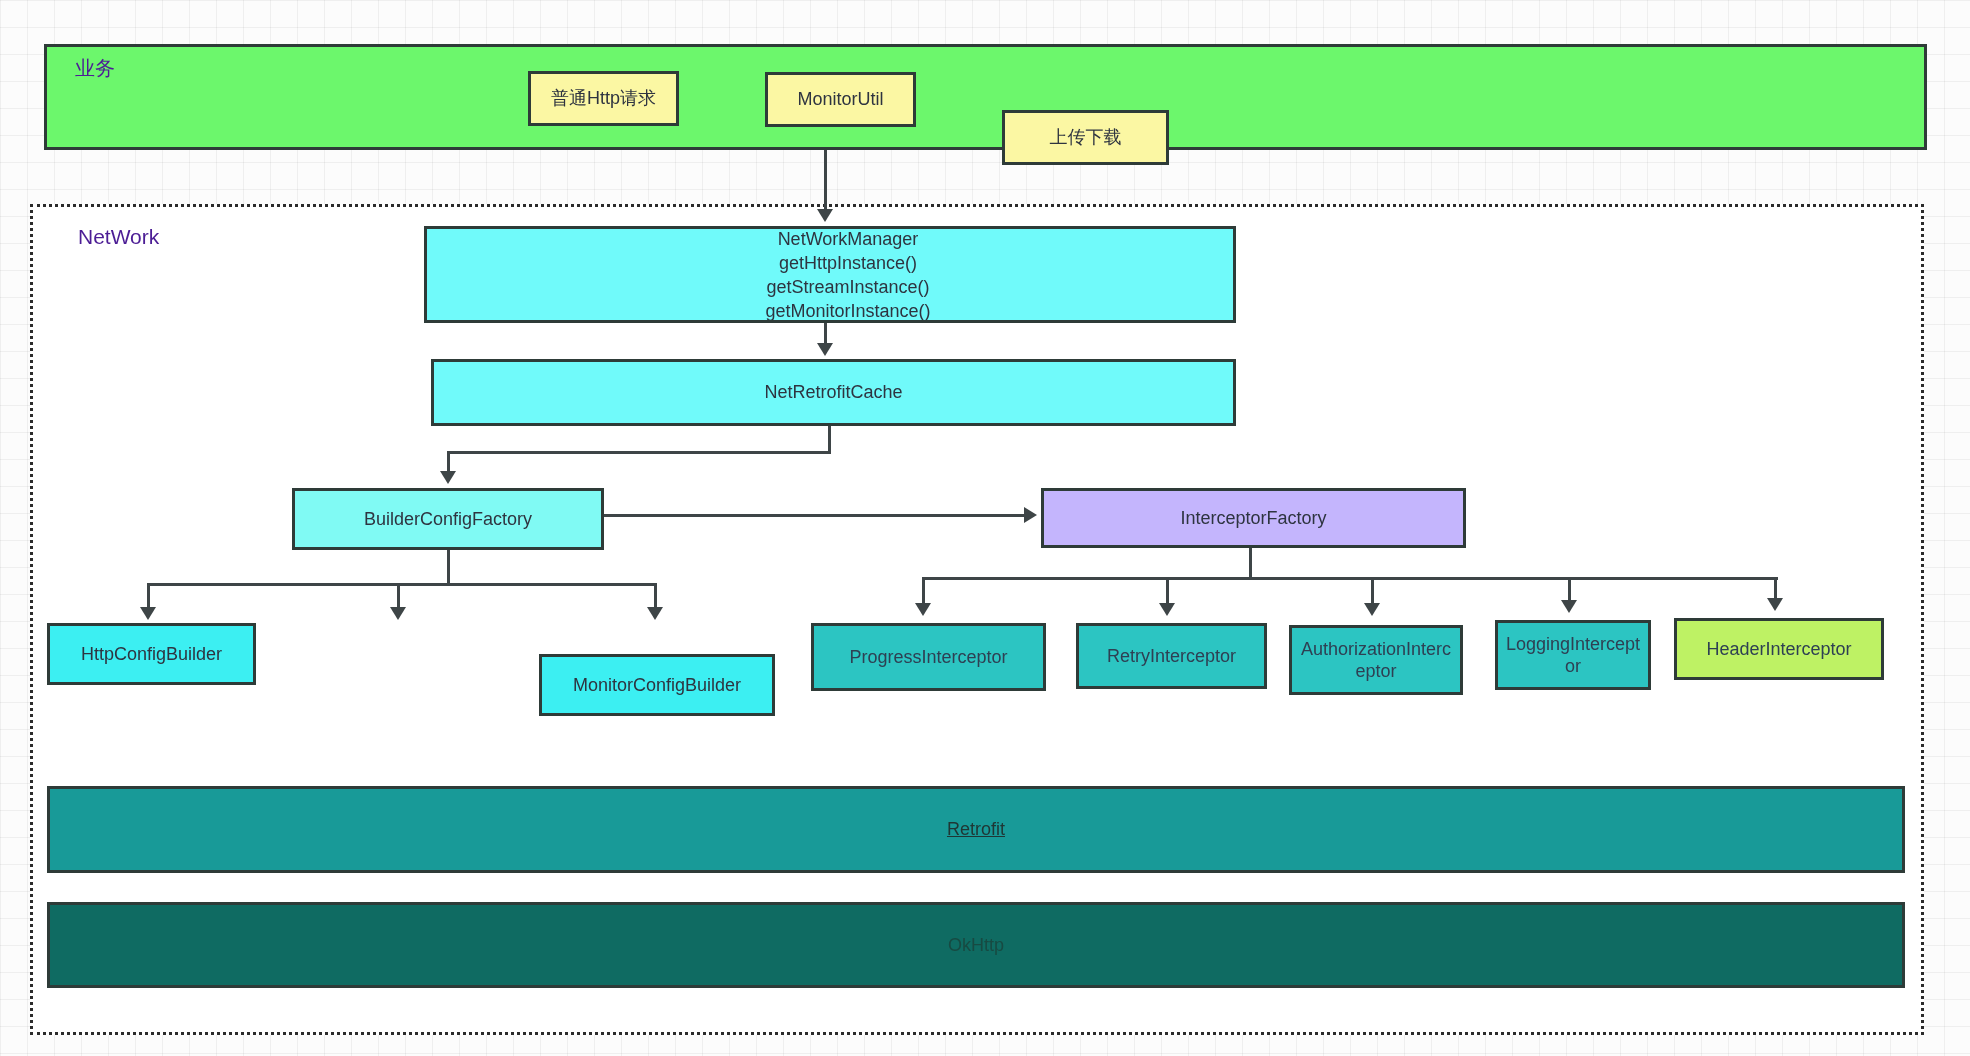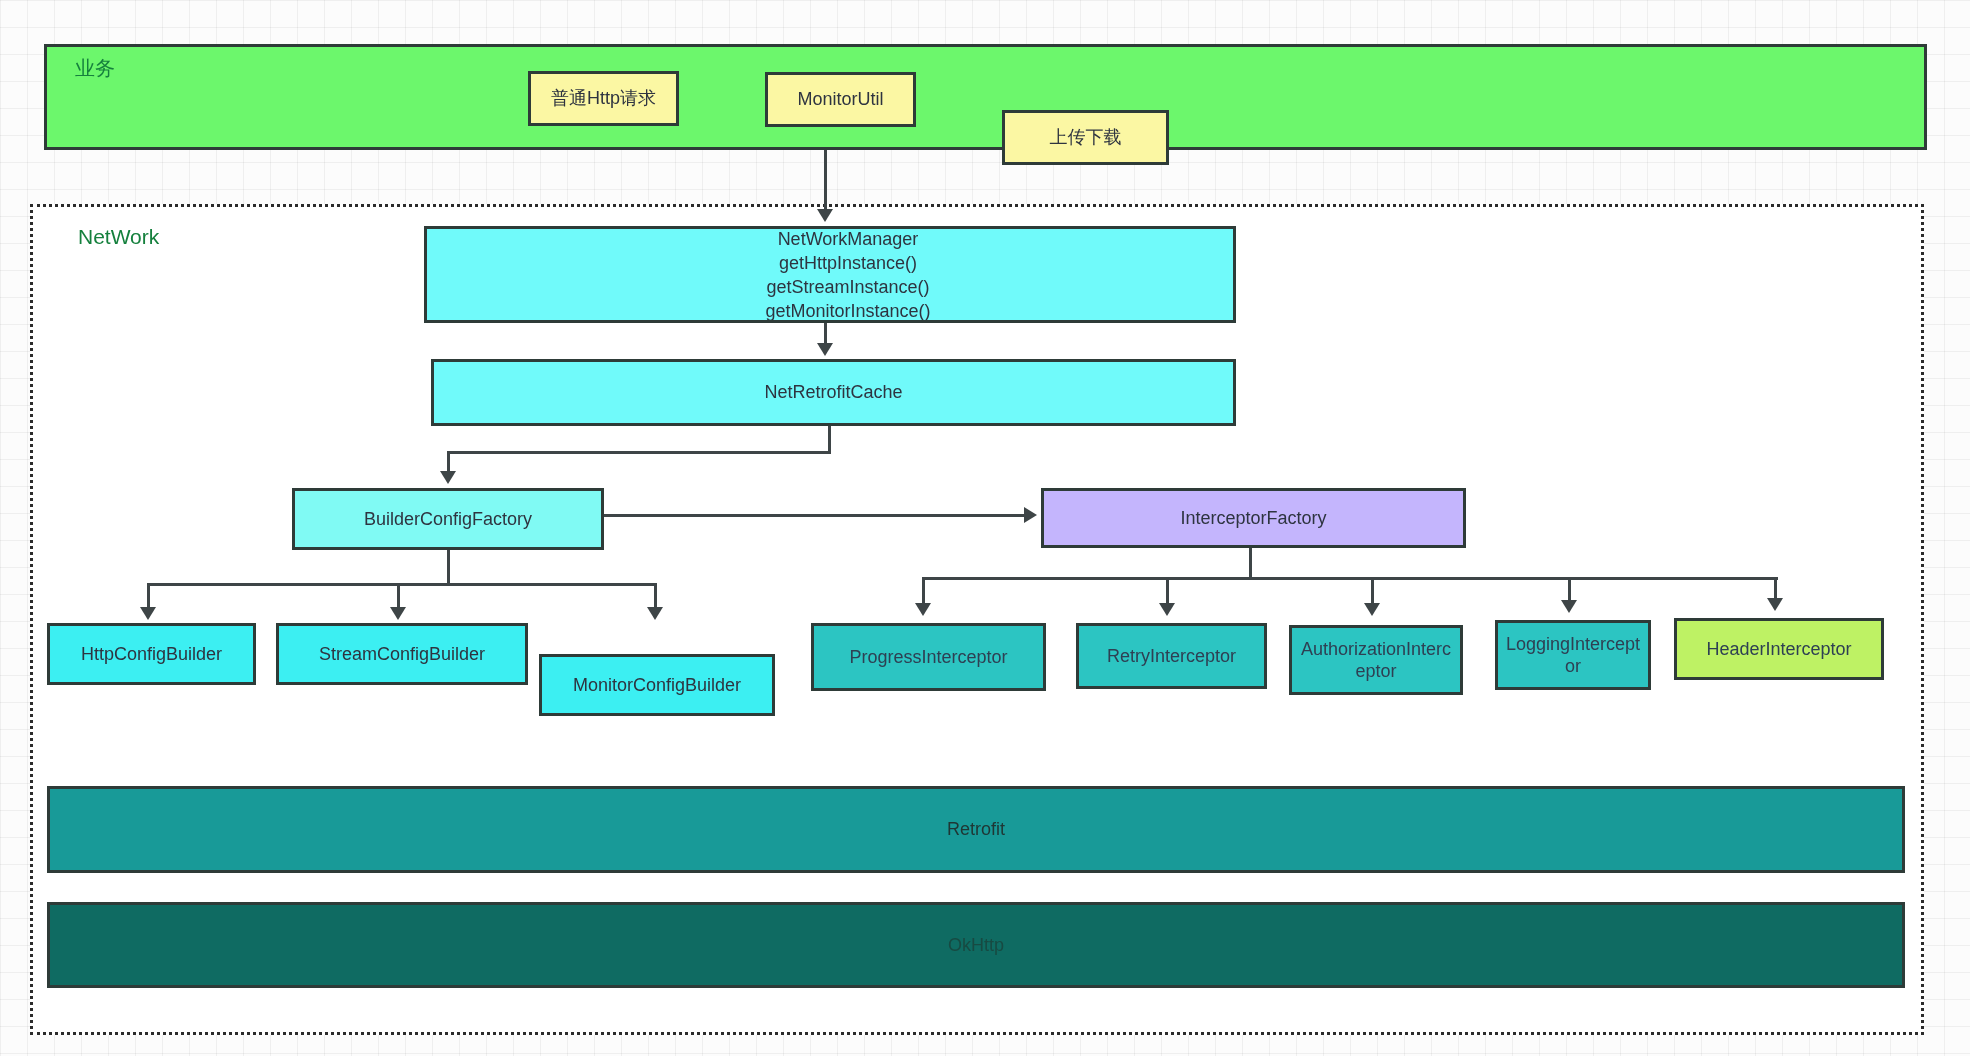--- a/index.html
+++ b/index.html
@@ -7,21 +7,21 @@
   .canvas{
     position:relative; width:1970px; height:1056px; overflow:hidden;
     background-color:#fcfcfc;
     background-image:
       linear-gradient(to right, rgba(0,0,0,0.05) 1px, transparent 1px),
       linear-gradient(to bottom, rgba(0,0,0,0.05) 1px, transparent 1px);
     background-size:27px 27px;
   }
   .layer{ position:absolute; border:3px solid #2e3b38; }
   .layer.dotted{ border:3px dotted #2b2b2b; background:#ffffff; }
-  .corner-label{ position:absolute; font-size:20px; color:#15803d; }
+  .corner-label{ position:absolute; font-size:20px; color:#4c1d95; }
   .node{
     position:absolute; z-index:2; border:3px solid #2e3b38;
     display:flex; align-items:center; justify-content:center; text-align:center;
     font-size:18px; color:#2e3440; line-height:1.25;
     overflow:hidden; overflow-wrap:anywhere;
   }
   .node .inner{ width:100%; padding:0 6px; }
   .stack{ flex-direction:column; }
   .stack div{ line-height:24px; }
   .interceptor{ color:#2e4053; }
@@ -68,44 +68,41 @@
       <span class="inner">BuilderConfigFactory</span>
     </div>
 
     <div class="node" style="left: 1008px; top: 281px; width: 425px; height: 60px; background-color: #c4b5fd;">
       <span class="inner">InterceptorFactory</span>
     </div>
 
     <div class="node" style="left: 14px; top: 416px; width: 209px; height: 62px; background-color: rgb(60, 239, 242);">
       <span class="inner">HttpConfigBuilder</span>
     </div>
-    <div class="node" style="left: 243px; top: 416px; width: 252px; height: 62px; background-color: rgb(60, 239, 242);">
-      <span class="inner">StreamConfigBuilder</span>
-    </div>
     <div class="node" style="left: 506px; top: 416px; width: 236px; height: 62px; background-color: rgb(60, 239, 242); margin-top: 31px;">
       <span class="inner">MonitorConfigBuilder</span>
     </div>
 
     <div class="node interceptor" style="left: 778px; top: 416px; width: 235px; height: 68px; background-color: rgb(44, 197, 194); justify-content: center;">
       <span class="inner">ProgressInterceptor</span>
     </div>
     <div class="node interceptor" style="left: 1043px; top: 416px; width: 191px; height: 66px; background-color: rgb(44, 197, 194);">
       <span class="inner">RetryInterceptor</span>
     </div>
     <div class="node interceptor" style="left: 1256px; top: 418px; width: 174px; height: 70px; background-color: rgb(44, 197, 194);">
       <span class="inner">AuthorizationInterceptor</span>
     </div>
     <div class="node interceptor" style="left: 1462px; top: 413px; width: 156px; height: 70px; background-color: rgb(44, 197, 194);">
       <span class="inner">LoggingInterceptor</span>
     </div>
     <div class="node interceptor" style="left: 1641px; top: 411px; width: 210px; height: 62px; background-color: #bef264;">
       <span class="inner">HeaderInterceptor</span>
     </div>
 
-    <div class="node bar-retrofit" style="left: 14px; top: 579px; width: 1858px; height: 87px; background-color: rgb(24, 154, 152);">
+    <div class="node bar-retrofit" style="left: 14px; top: 579px; width: 1858px; height: 87px; background-color: rgb(24, 154, 152); text-decoration: underline;">
       <span class="inner">Retrofit</span>
     </div>
     <div class="node bar-okhttp" style="left: 14px; top: 695px; width: 1858px; height: 86px; background-color: rgb(15, 107, 98);">
       <span class="inner">OkHttp</span>
     </div>
   </div>
 
   <div class="connector" style="left:824px;top:150px;width:3px;height:60px"></div>
   <div class="arrowhead arrow-down" style="left:817px;top:209px"></div>
 

